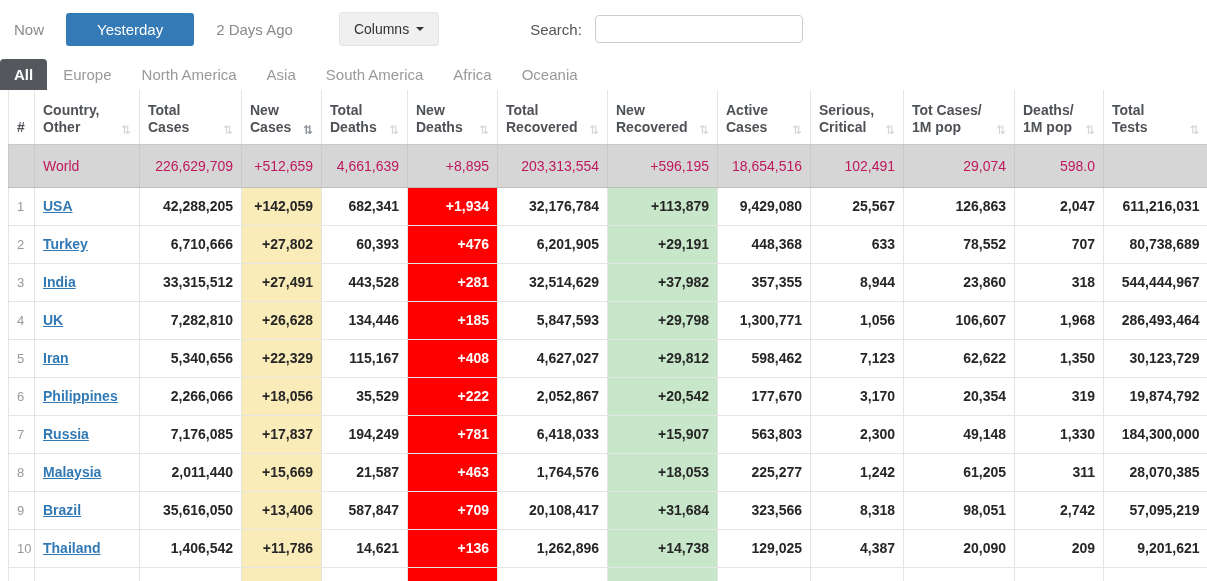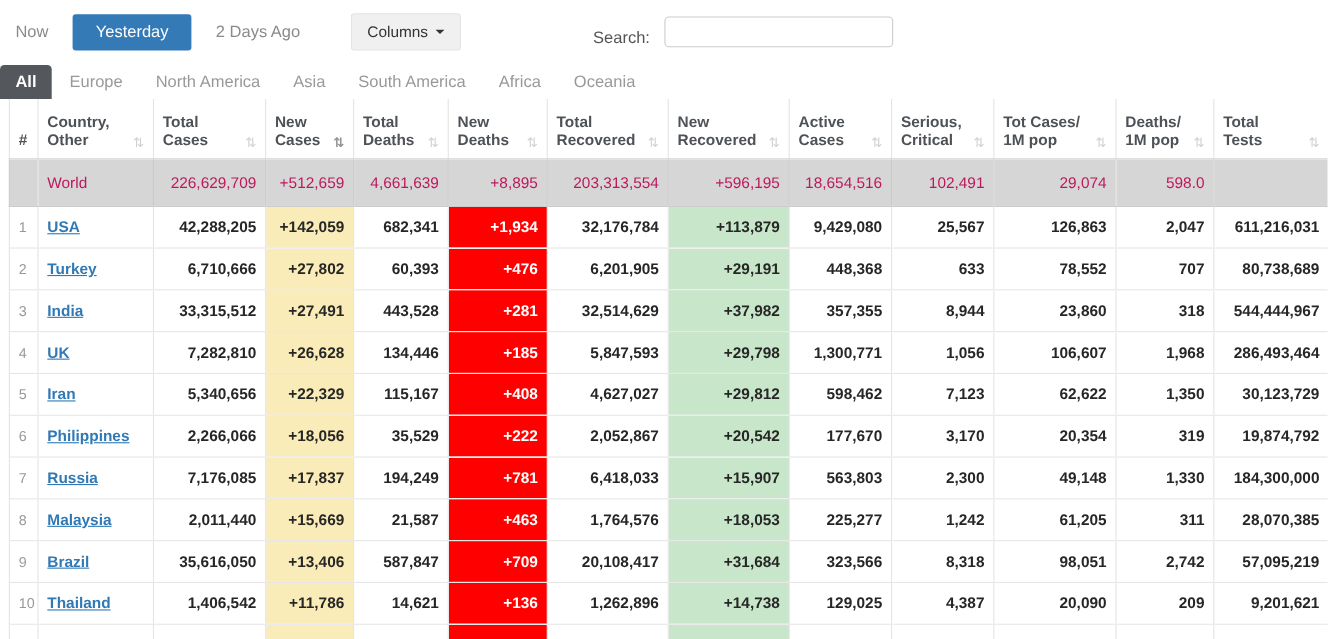--- a/index.html
+++ b/index.html
@@ -13,25 +13,25 @@
     --border-light:#e4e4e4;
   }
   *{box-sizing:border-box;}
   html,body{margin:0;padding:0;background:#fff;}
   body{font-family:"Liberation Sans", sans-serif;}
   #app{width:1207px;height:581px;overflow:hidden;position:relative;background:#fff;}
 
   
   .toolbar{height:56px;display:flex;align-items:center;padding:2px 0 0 14px;}
   .link-btn{color:#8a8a8a;font-size:15px;cursor:pointer;background:none;border:none;font-family:inherit;padding:0;}
-  .btn-yesterday{margin-left:22px;background:var(--accent-blue);color:#fff;font-size:15px;border:none;border-radius:3px;padding:8px 21px;cursor:pointer;font-family:inherit;}
+  .btn-yesterday{margin-left:22px;background:var(--accent-blue);color:#fff;font-size:15px;border:none;border-radius:3px;padding:8px 31px;cursor:pointer;font-family:inherit;}
   .btn-twodays{margin-left:22px;}
   .btn-columns{margin-left:46px;background:#f0f0f0;border:1px solid #e4e4e4;border-radius:3px;color:#333;font-size:14px;padding:8px 14px;cursor:pointer;font-family:inherit;display:flex;align-items:center;}
   .caret{display:inline-block;width:0;height:0;border-top:4px solid #333;border-left:4px solid transparent;border-right:4px solid transparent;margin-left:7px;}
-  .search-group{margin-left:120px;display:flex;align-items:flex-end;}
+  .search-group{margin-left:91px;display:flex;align-items:center;}
   .search-label{color:#555;font-size:15px;margin-right:13px;}
   .search-input{width:208px;height:28px;border:1px solid #ccc;border-radius:4px;padding:0 8px;font-size:14px;font-family:inherit;outline:none;}
 
   
   .tabs{height:34px;display:flex;align-items:flex-end;}
   .tab{font-size:15px;color:#999;padding:7px 0;margin-right:30px;cursor:pointer;white-space:nowrap;}
   .tab.active{background:var(--active-tab-bg);color:#fff;font-weight:bold;border-radius:4px 4px 0 0;padding:7px 14px;margin-right:16px;}
 
   
   table{border-collapse:collapse;table-layout:fixed;margin-left:8px;width:1199px;}

